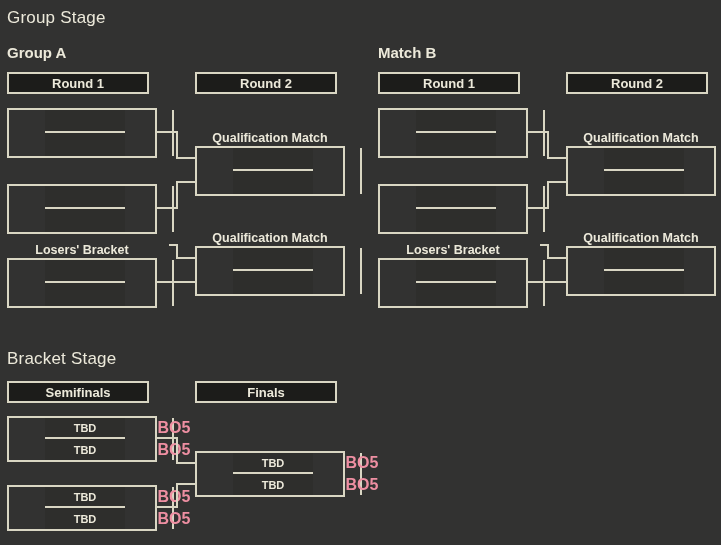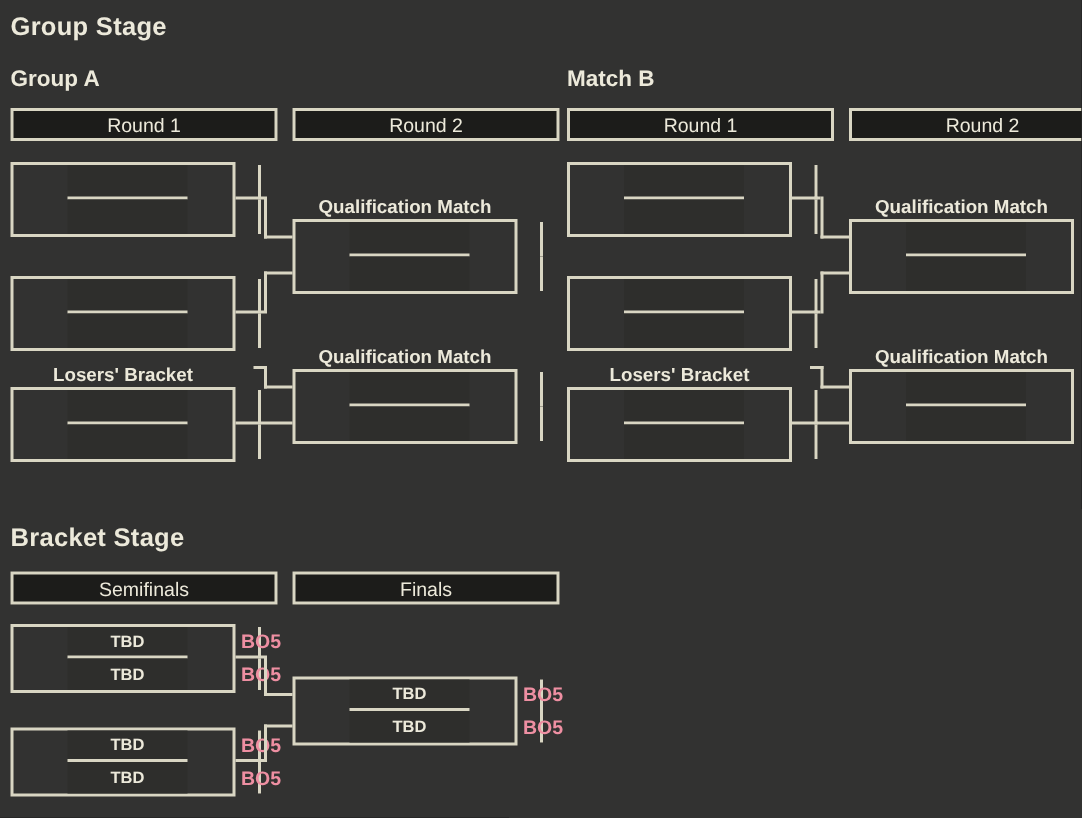--- a/index.html
+++ b/index.html
@@ -3,35 +3,35 @@
 <meta charset="utf-8">
 <style>
   :root{
     --background:#323231; --panel:#2e2e2c; --cell_dark:#1c1c1a;
     --line:#d9d6c3; --text:#ece9da; --accent_pink:#ee8fa2;
   }
   *{margin:0;padding:0;box-sizing:border-box;}
   html,body{background:#202020;}
   body{font-family:"Liberation Sans",sans-serif;}
   .page{position:relative;width:721px;height:545px;background:var(--background);overflow:hidden;}
-  .h1{position:absolute;left:7px;color:var(--text);font-size:17px;font-weight:bold;letter-spacing:.2px;}
+  .h1{position:absolute;left:7px;color:var(--text);font-size:17px;font-weight:normal;letter-spacing:.2px;}
   .group{position:absolute;top:44px;width:339px;height:270px;}
   .group-name{position:absolute;left:0;top:0;color:var(--text);font-size:15px;font-weight:bold;}
-  .col-header{position:absolute;top:28px;width:178px;height:22px;background:var(--cell_dark);
-    border:2px solid var(--line);color:var(--text);font-size:13px;font-weight:normal;
+  .col-header{position:absolute;top:28px;width:142px;height:22px;background:var(--cell_dark);
+    border:2px solid var(--line);color:var(--text);font-size:13px;font-weight:bold;
     display:flex;align-items:center;justify-content:center;}
   .bracket-label{position:absolute;width:150px;color:var(--text);font-size:12.5px;font-weight:bold;
     text-align:center;white-space:nowrap;}
   .match{position:absolute;width:150px;height:50px;border:2px solid var(--line);
     display:grid;grid-template-columns:1fr 30px;grid-template-rows:1fr 1fr;}
   .match .slot{background:var(--panel);display:flex;align-items:center;justify-content:center;
     color:var(--text);font-size:11px;font-weight:bold;margin-left:36px;}
   .match .score{background:var(--cell_dark);border-left:2px solid var(--line);
     display:flex;align-items:center;justify-content:center;
-    color:var(--accent_pink);font-size:13px;font-weight:bold;margin-left:47px;}
+    color:var(--accent_pink);font-size:16px;font-weight:bold;margin-left:47px;}
   .match .top{border-bottom:2px solid var(--line);}
   .match.ko{height:46px;}
   .match.ko .score{box-shadow:inset 0 0 0 1px var(--accent_pink);}
   .ln{position:absolute;background:var(--line);}
 </style>
 </head>
 <body>
 
 <div class="page">
 

